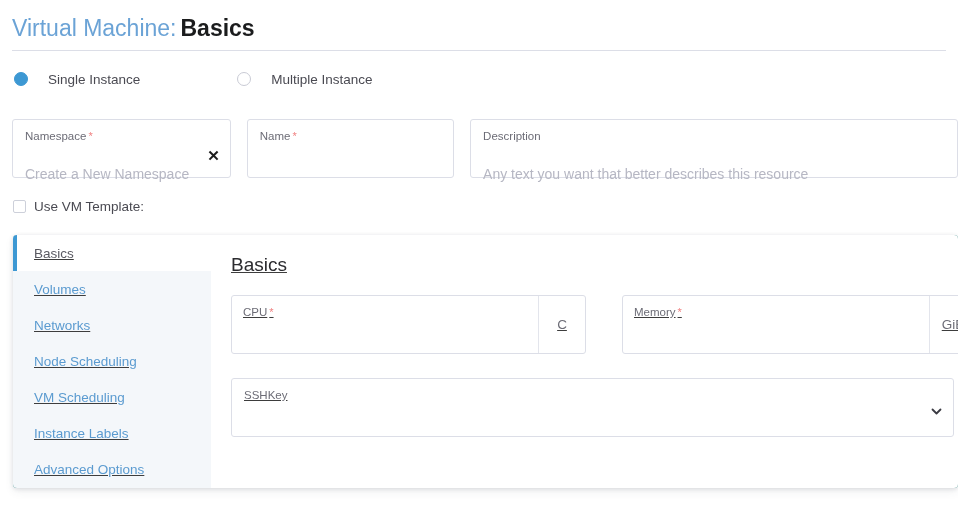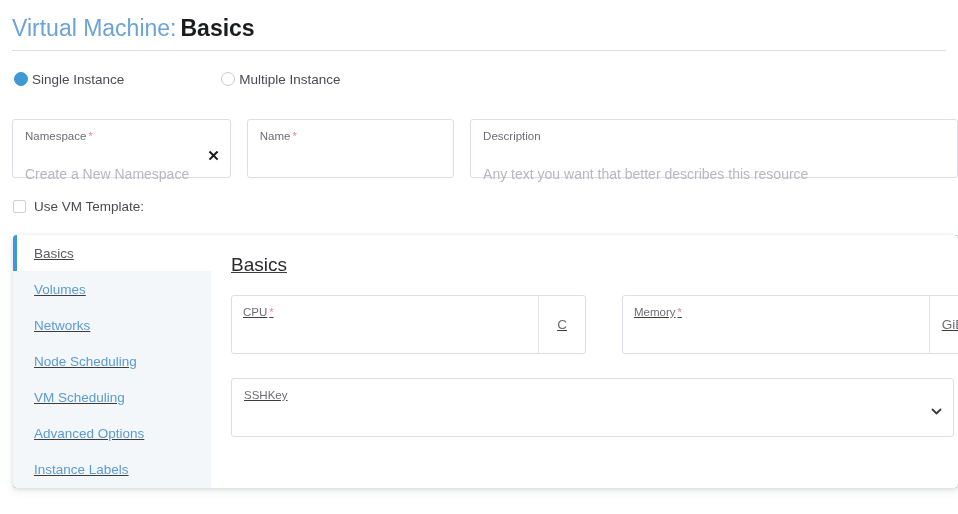--- a/index.html
+++ b/index.html
@@ -68,21 +68,21 @@
     background: #3d98d3;
     border: 1px solid #3d98d3;
   }
   .radio-mark.off {
     background: #ffffff;
     border: 1px solid #c9cbd5;
   }
   .radio-label {
     font-size: 13.5px;
     color: #4a4a52;
-    margin-left: 4px;
+    margin-left: 20px;
     white-space: nowrap;
   }
 
   
   .fields-row {
     position: absolute;
     left: 12px;
     top: 119px;
     right: 0;
     display: flex;
@@ -333,24 +333,24 @@
     <div class="tab-item">
       <span>Networks</span>
     </div>
     <div class="tab-item">
       <span>Node Scheduling</span>
     </div>
     <div class="tab-item">
       <span>VM Scheduling</span>
     </div>
     <div class="tab-item">
+      <span>Instance Labels</span>
+    </div>
+    <div class="tab-item">
       <span>Advanced Options</span>
-    </div>
-    <div class="tab-item">
-      <span>Instance Labels</span>
     </div>
   </div>
 
   <div class="card-content">
     <div class="content-title">Basics</div>
 
     <div class="content-row">
 
       <div class="suffix-field field-cpu">
         <div class="sf-main">

